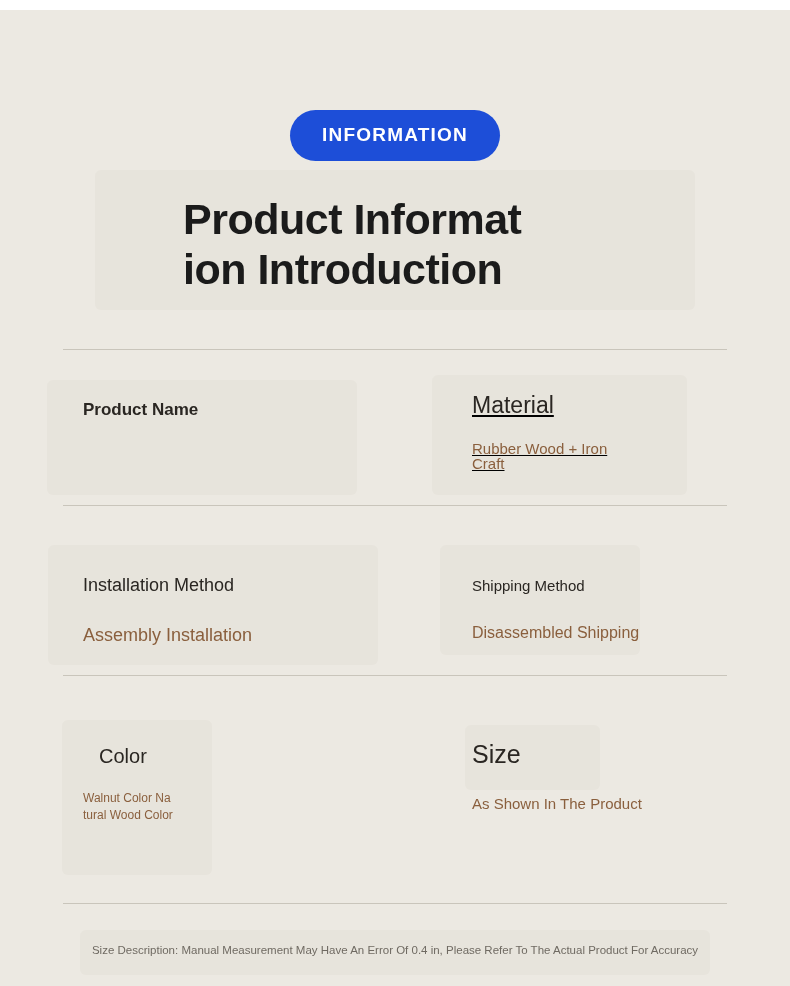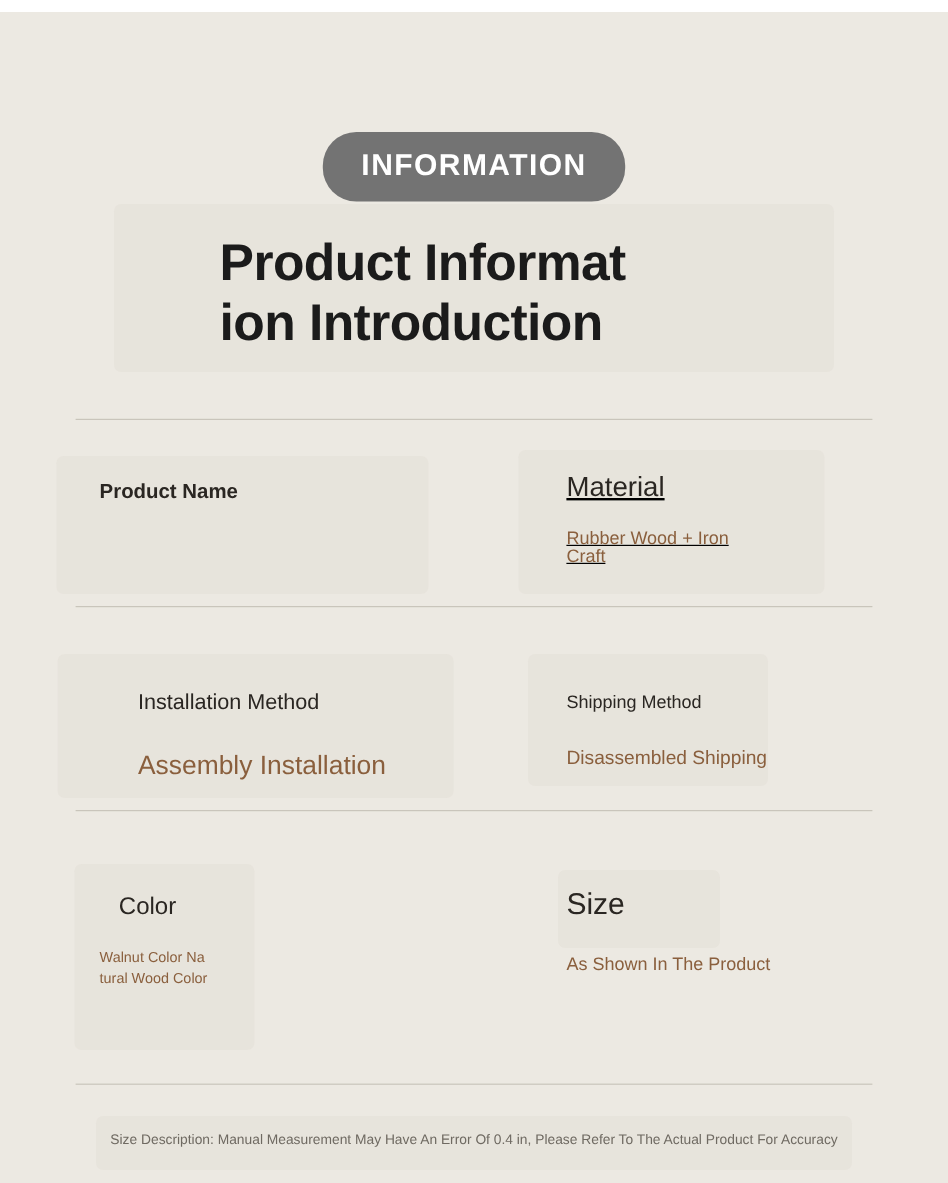--- a/index.html
+++ b/index.html
@@ -32,23 +32,23 @@
   }
   .badge-wrap {
     position: absolute;
     left: 0;
     top: 100px;
     width: 790px;
     text-align: center;
   }
   .badge {
     display: inline-block;
-    background: #737373;
+    background: #1d4ed8;
     color: #ffffff;
-    font-size: 25px;
+    font-size: 19px;
     font-weight: bold;
     letter-spacing: 1.2px;
     padding: 14px 32px 15px 32px;
     border-radius: 28px;
   }
   .title {
     position: absolute;
     left: 183px;
     top: 184px;
     width: 430px;
@@ -120,23 +120,23 @@
     <div class="cell" style="left:83px; top:0px; width:340px;">
       <div class="label" style="font-size:17px;">Product Name</div>
     </div>
     <div class="cell" style="left:472px; top:-8px; width:160px;text-decoration:underline;">
       <div class="label" style="font-size:23px; font-weight:normal;">Material</div>
       <div class="value" style="font-size:15px; line-height:15px; margin-top:22px;">Rubber Wood + Iron Craft</div>
     </div>
   </div>
 
   <div class="row" style="top:565px;">
-    <div class="cell" style="left:83px; top:0px; width:340px;margin-left:32px;">
+    <div class="cell" style="left:83px; top:0px; width:340px;">
       <div class="label" style="font-size:18px; font-weight:normal;">Installation Method</div>
-      <div class="value" style="font-size:22px; margin-top:29px;">Assembly Installation</div>
+      <div class="value" style="font-size:18px; margin-top:29px;">Assembly Installation</div>
     </div>
     <div class="cell" style="left:472px; top:2px; width:250px;">
       <div class="label" style="font-size:15px; font-weight:normal;">Shipping Method</div>
       <div class="value" style="font-size:16px; margin-top:30px;">Disassembled Shipping</div>
     </div>
   </div>
 
   <div class="row" style="top:735px;">
     <div class="cell" style="left:83px; top:0px; width:90px;">
       <div class="label" style="font-size:20px; font-weight:normal;margin-left:16px;">Color</div>

